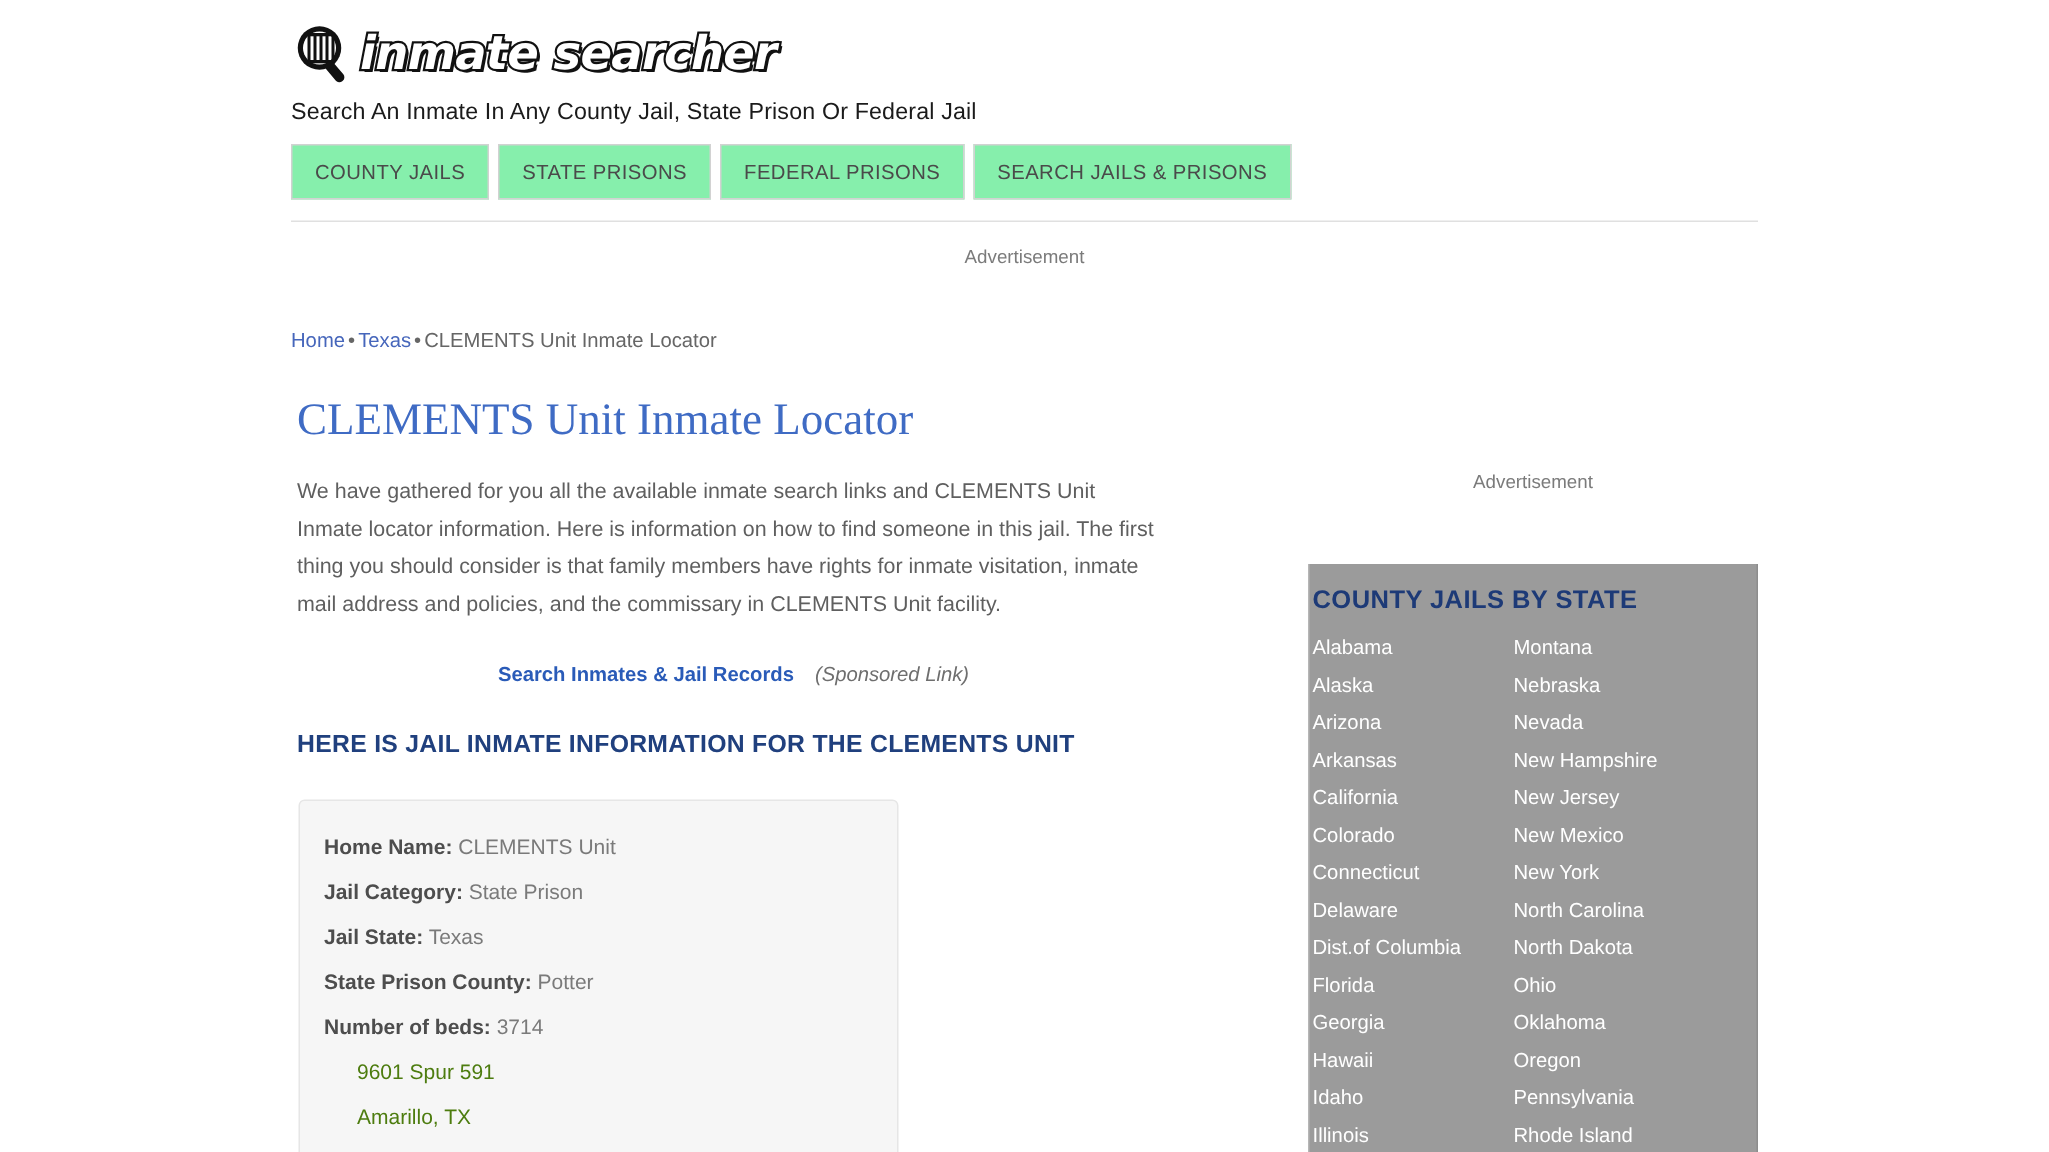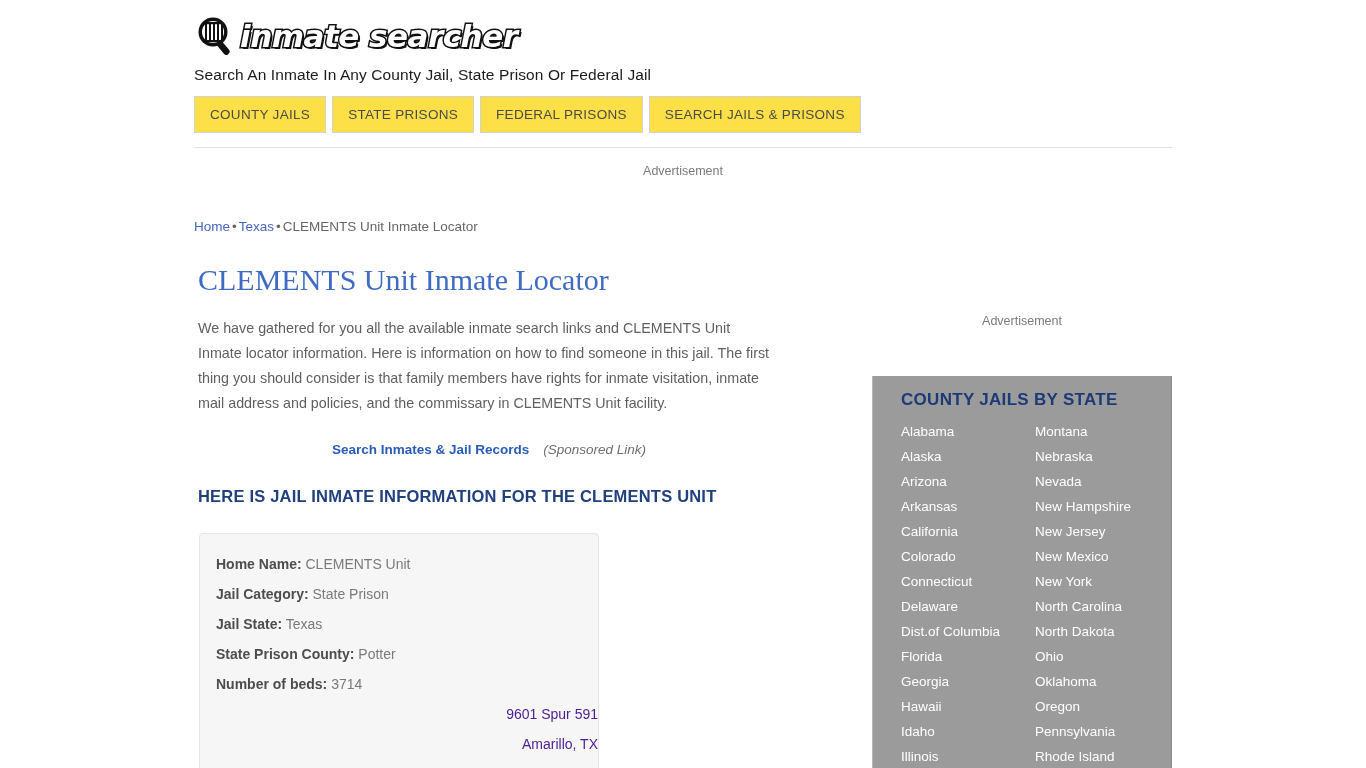--- a/index.html
+++ b/index.html
@@ -64,21 +64,21 @@
     left: 194px;
     top: 96px;
     display: flex;
     gap: 6px;
   }
   .nav-btn {
     height: 37px;
     line-height: 35px;
     padding: 0 15px;
     border: 1px solid #d2d2d2;
-    background: #fde047;
+    background: #86efac;
     color: #4a4a4a;
     font-size: 13.5px;
     letter-spacing: 0.3px;
     white-space: nowrap;
     cursor: pointer;
     text-decoration: none;
     display: inline-block;
     text-align: right;
   }
   .nav-rule {
@@ -183,23 +183,22 @@
     line-height: 30px;
     color: #7a7a7a;
   }
   .info-row b {
     color: #4d4d4d;
     font-weight: bold;
   }
   .info-sub {
     font-size: 14px;
     line-height: 30px;
-    color: #4c1d95;
+    color: #4d7c0f;
     padding-left: 22px;
-    text-align: right;
   }
 
   
   .side-ad-label {
     position: absolute;
     left: 872px;
     top: 314px;
     width: 300px;
     text-align: center;
     font-size: 12.5px;
@@ -207,21 +206,21 @@
   }
   .side-box {
     position: absolute;
     left: 872px;
     top: 376px;
     width: 300px;
     height: 392px;
     background: #9b9b9b;
     border-left: 1px solid #b6b6b6;
     border-right: 1px solid #8d8d8d;
-    padding: 14px 0 0 28px;
+    padding: 14px 0 0 2px;
     overflow: hidden;
   }
   .side-title {
     font-size: 17px;
     font-weight: bold;
     color: #1d3a77;
     letter-spacing: 0.3px;
     margin: 0 0 9px 0;
     white-space: nowrap;
   }

